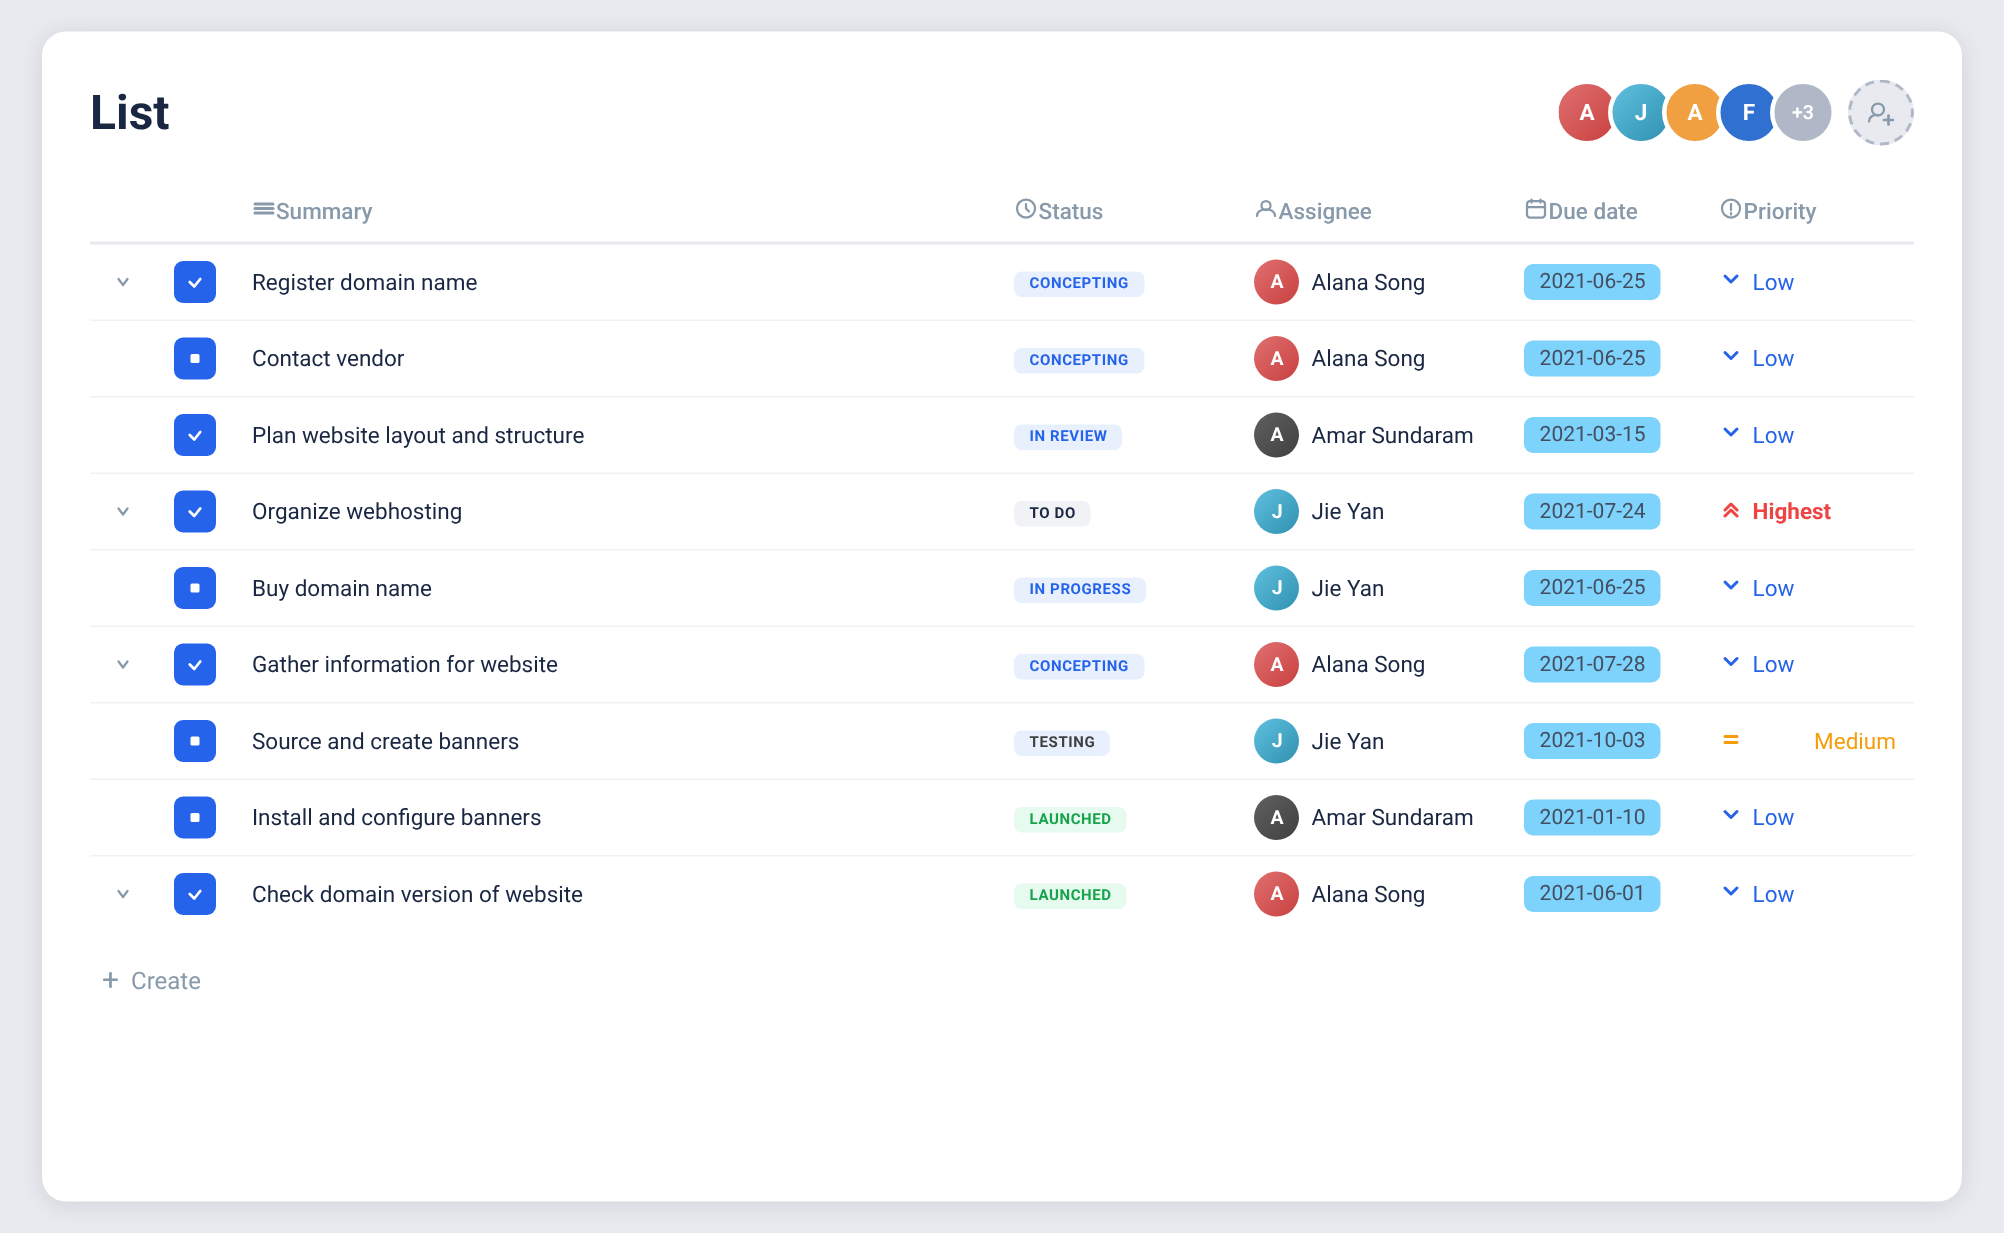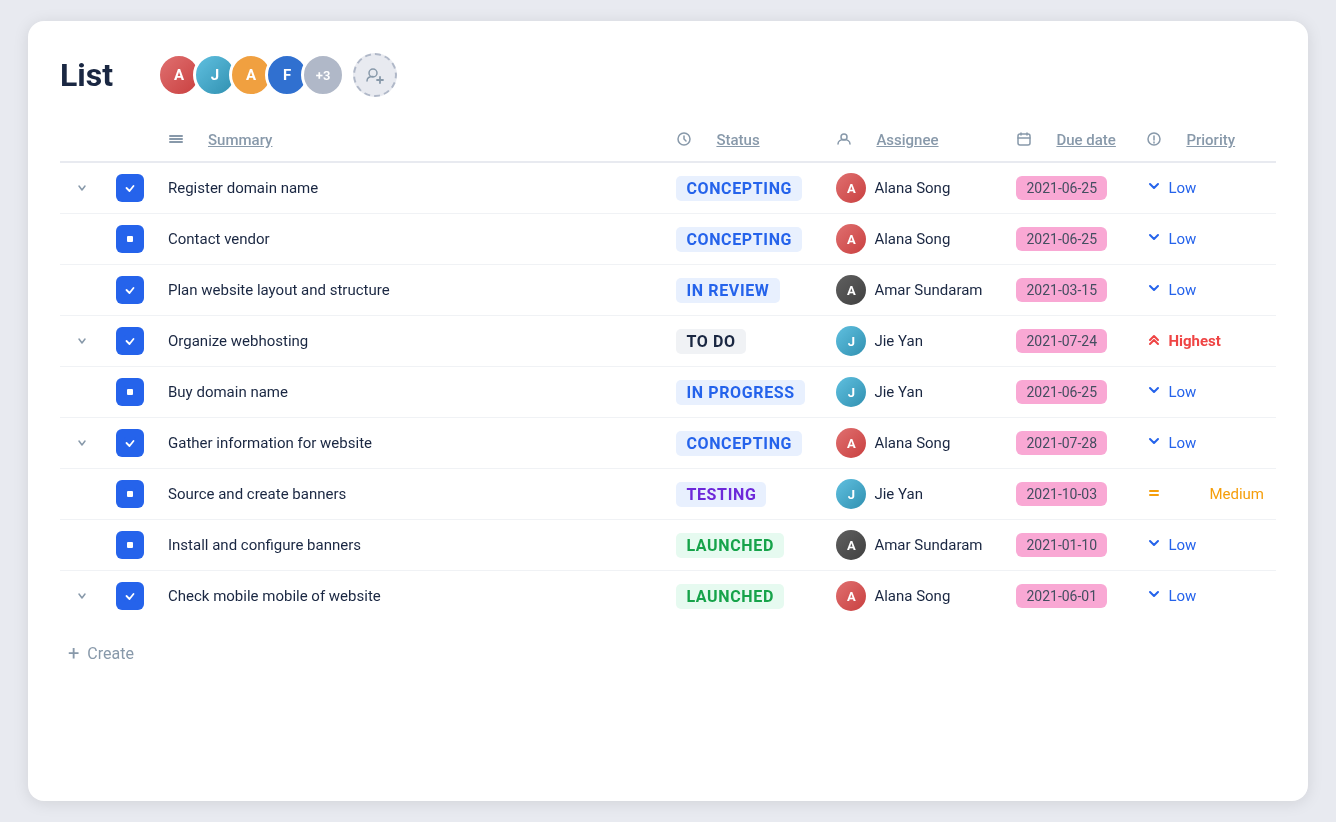--- a/index.html
+++ b/index.html
@@ -15,22 +15,22 @@
       background: #fff;
       border-radius: 16px;
       width: 1280px;
       min-height: 780px;
       padding: 32px 32px 24px 32px;
       box-shadow: 0 2px 16px rgba(0,0,0,0.10);
     }
     .header {
       display: flex;
       align-items: center;
+      justify-content: space-between;
       margin-bottom: 24px;
-      gap: 44px;
     }
     .header-title {
       font-size: 32px;
       font-weight: 700;
       color: #1a2742;
     }
     .avatars {
       display: flex;
       align-items: center;
       gap: 0;
@@ -73,23 +73,22 @@
       text-align: left;
       padding: 10px 12px;
       color: #8899aa;
       font-size: 15px;
       font-weight: 500;
       border-bottom: 2px solid #e8eaf0;
       white-space: nowrap;
     }
     .table th .th-inner {
       display: flex;
-      align-items: flex-start;
-      gap: 24px;
-      text-decoration: underline;
+      align-items: center;
+      gap: 0;
     }
     .table td {
       padding: 10px 12px;
       border-bottom: 1px solid #f0f2f5;
       font-size: 15px;
       color: #1a2742;
       vertical-align: middle;
     }
     .table tr:last-child td { border-bottom: none; }
     .col-expand { width: 28px; }
@@ -118,29 +117,29 @@
       align-items: center;
       justify-content: center;
       background: #2563eb;
     }
     .task-icon svg { display: block; }
 
     .status-badge {
       display: inline-block;
       padding: 3px 10px;
       border-radius: 5px;
-      font-size: 16px;
+      font-size: 10px;
       font-weight: 700;
       letter-spacing: 0.04em;
     }
     .status-concepting { background: #e8f0fe; color: #2563eb; }
     .status-inreview { background: #e8f0fe; color: #2563eb; }
     .status-todo { background: #f0f2f5; color: #1a2742; }
     .status-inprogress { background: #e8f0fe; color: #2563eb; }
-    .status-testing { background: #e8f0fe; color: #6d28d9; }
+    .status-testing { background: #e8f0fe; color: #404040; }
     .status-launched { background: #e6faf0; color: #16a34a; }
 
     .assignee-cell {
       display: flex;
       align-items: center;
       gap: 8px;
     }
     .assignee-avatar {
       width: 30px;
       height: 30px;
@@ -149,21 +148,21 @@
       flex-shrink: 0;
       display: flex;
       align-items: center;
       justify-content: center;
       font-size: 13px;
       font-weight: 700;
       color: #fff;
     }
 
     .due-date-badge {
-      background: #f9a8d4;
+      background: #7dd3fc;
       border-radius: 6px;
       padding: 4px 10px;
       font-size: 14px;
       color: #444e60;
       display: inline-block;
     }
 
     .priority-cell {
       display: flex;
       align-items: center;
@@ -546,21 +545,21 @@
             </div>
           </td>
           <td class="col-icon">
             <div class="task-icon">
               <svg width="16" height="16" viewBox="0 0 16 16" fill="none">
                 <rect x="2" y="2" width="12" height="12" rx="2" fill="#2563eb"></rect>
                 <path d="M4.5 8l3 3 4-5" stroke="#fff" stroke-width="1.8" stroke-linecap="round" stroke-linejoin="round"></path>
               </svg>
             </div>
           </td>
-          <td class="col-summary">Check mobile mobile of website</td>
+          <td class="col-summary">Check domain version of website</td>
           <td class="col-status"><span class="status-badge status-launched">LAUNCHED</span></td>
           <td class="col-assignee">
             <div class="assignee-cell">
     <div class="assignee-avatar av-alana">A</div>
     <span>Alana Song</span>
   </div>
           </td>
           <td class="col-duedate"><span class="due-date-badge">2021-06-01</span></td>
           <td class="col-priority">
             <div class="priority-cell priority-low">

